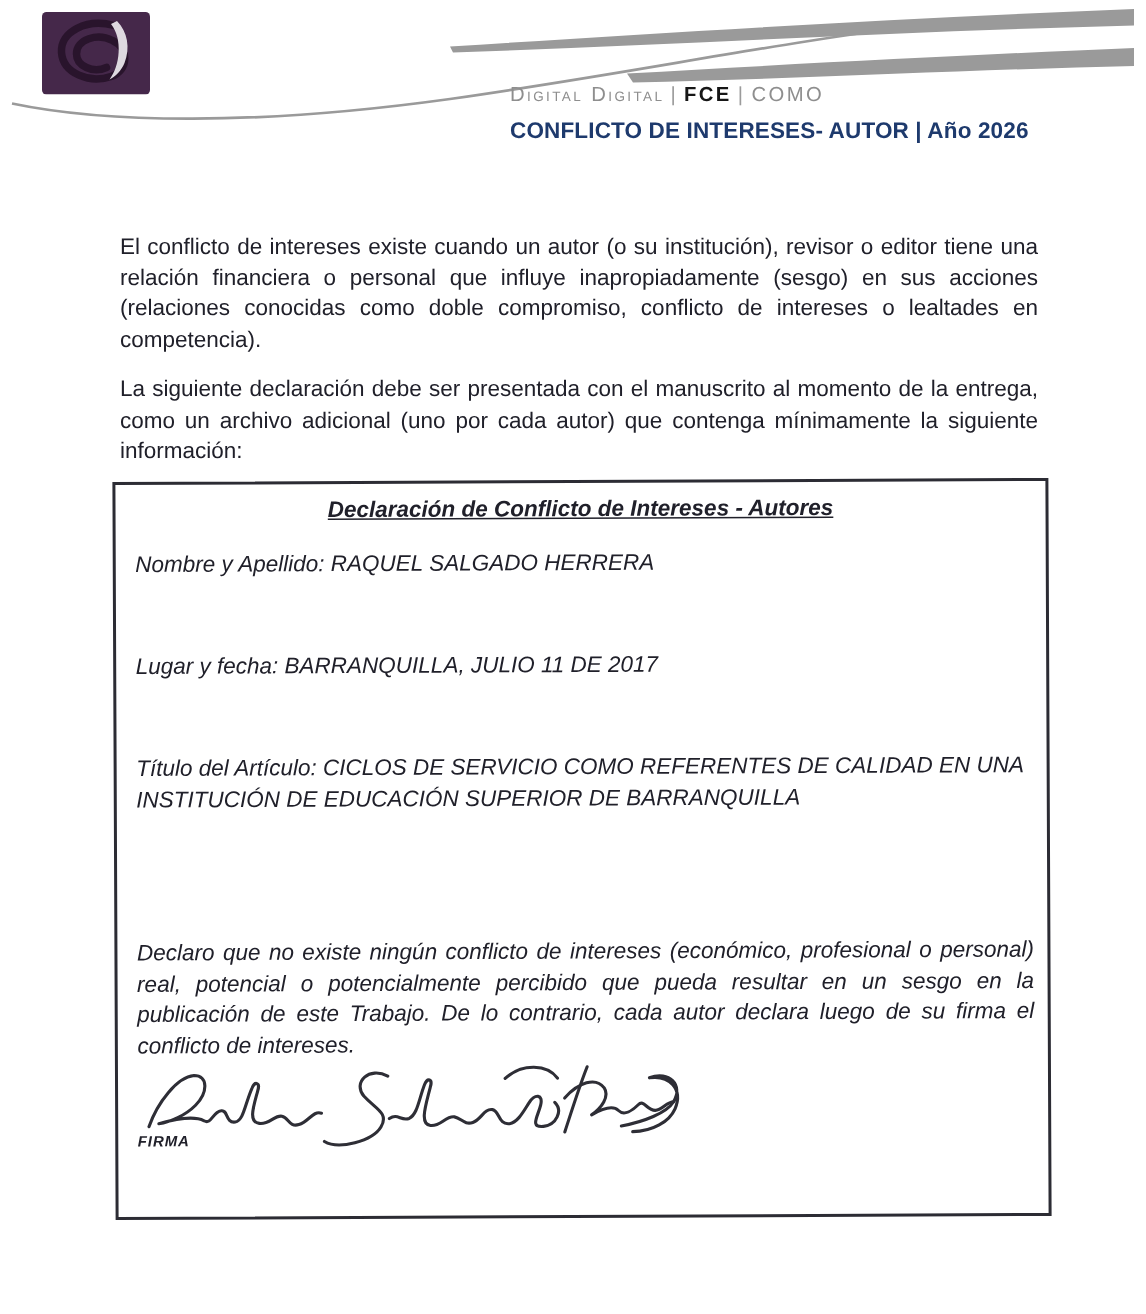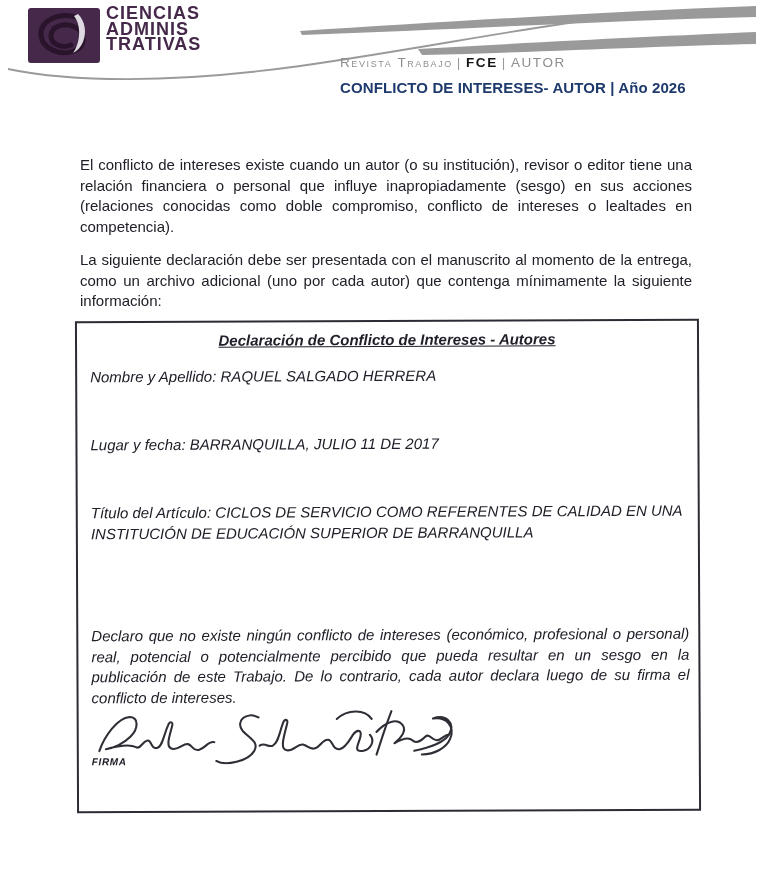--- a/index.html
+++ b/index.html
@@ -99,28 +99,23 @@
 
     <path d="M418,49 C540,42 660,36 756,32 L756,44 C662,46 545,52 422,55 Z" fill="#9a9a9a"></path>
   </svg>
 
   <svg class="logo-mark" viewBox="0 0 72 55" xmlns="http://www.w3.org/2000/svg">
     <rect x="0" y="0" width="72" height="55" rx="3" fill="#45284a"></rect>
     <path d="M48,9 C30,4 12,13 13,27 C14,41 32,48 46,43 C58,39 58,24 47,19 C37,14 23,18 23,28 C23,36 34,41 43,37" stroke="#241027" stroke-width="5" fill="none" stroke-linecap="round" opacity="0.85"></path>
     <path d="M50,6 C57,13 59,24 55,34 C53,39 49,43 45,45 C52,36 54,18 46,8 Z" fill="#ded9e0"></path>
   </svg>
 
-  <div class="logo-text">
-    <div>CIENCIAS</div>
-    <div>ADMINIS</div>
-    <div>TRATIVAS</div>
-  </div>
 
   <div class="journal-line">
-    <span>Revista Trabajo</span><span class="sep">|</span><span class="fce">FCE</span><span class="sep">|</span><span>AUTOR</span>
+    <span>Digital Digital</span><span class="sep">|</span><span class="fce">FCE</span><span class="sep">|</span><span>COMO</span>
   </div>
 
   <div class="doc-header-title">CONFLICTO DE INTERESES- AUTOR | Año 2026</div>
 
 
   <p class="para para-1">El conflicto de intereses existe cuando un autor (o su institución), revisor o editor tiene una relación financiera o personal que influye inapropiadamente (sesgo) en sus acciones (relaciones conocidas como doble compromiso, conflicto de intereses o lealtades en competencia).</p>
   <p class="para para-2">La siguiente declaración debe ser presentada con el manuscrito al momento de la entrega, como un archivo adicional (uno por cada autor) que contenga mínimamente la siguiente información:</p>
 
   <div class="decl-box">
 

